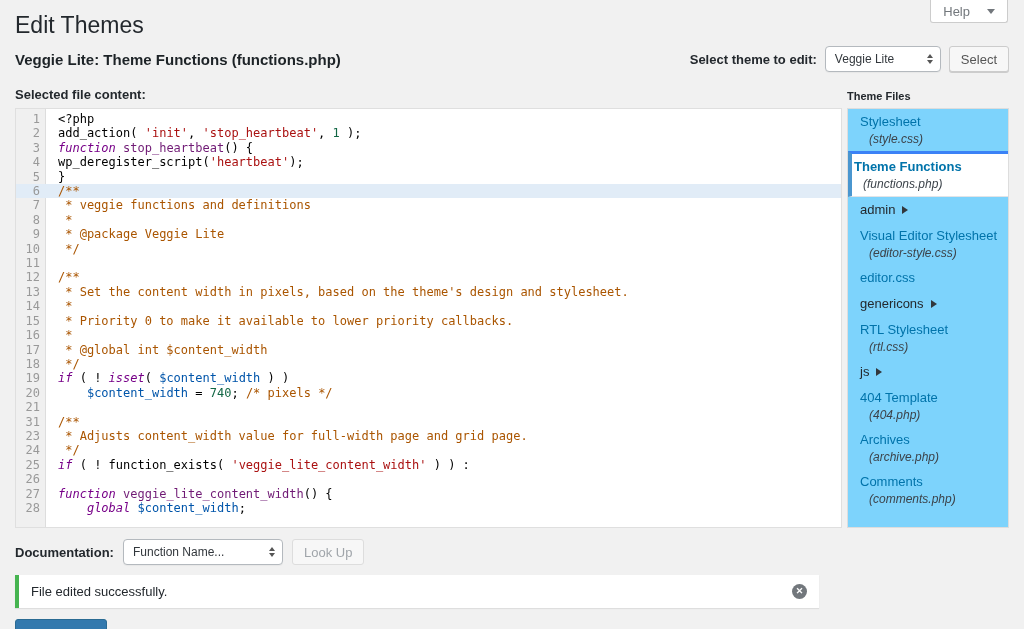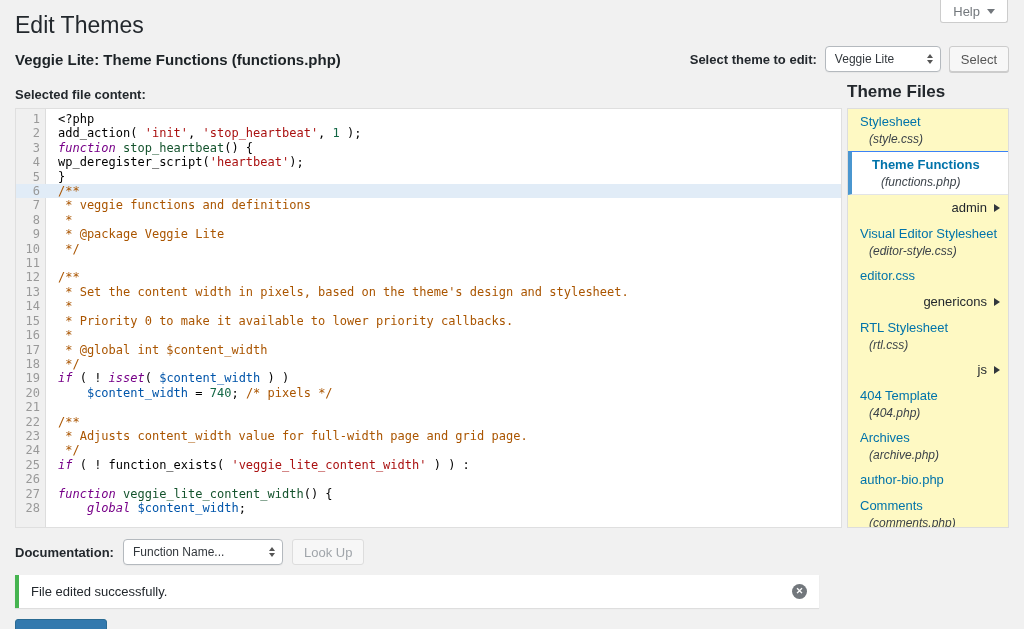--- a/index.html
+++ b/index.html
@@ -9,21 +9,21 @@
     background:#f1f1f1; color:#23282d;
     font-family:"Liberation Sans", sans-serif; font-size:13px;
   }
   .wrap { padding:0 15px; }
 
   
   .help-tab {
     position:absolute; top:0; right:16px; height:23px;
     background:#fff; border:1px solid #ccc; border-top:none;
     border-radius:0 0 3px 3px; padding:0 12px;
-    display:flex; align-items:center; gap:7px;
+    display:flex; align-items:center; gap:17px;
     color:#72777c; font-size:13px; cursor:pointer;
   }
   .tri-down { width:0; height:0; border-left:4px solid transparent; border-right:4px solid transparent; border-top:5px solid #72777c; display:inline-block; }
 
   h1.page-title { font-size:23px; font-weight:400; color:#23282d; margin:10px 0 6px; line-height:30px; }
 
   .subtitle-row { display:flex; justify-content:space-between; align-items:center; margin:3px 0 9px; }
   h2.file-title { font-size:15px; font-weight:700; margin:0; color:#1d2327; }
   .theme-select-group { display:flex; align-items:center; gap:8px; }
   .group-label { font-size:13px; font-weight:700; }
@@ -49,56 +49,56 @@
     background:#3379ae; border:1px solid #2a6b93; color:#fff;
     border-radius:3px; font-size:13px; height:28px; padding:0 12px;
     box-shadow:inset 0 -1px 0 #2a6b93; cursor:pointer; font-family:inherit;
   }
 
   .content-row { display:flex; gap:5px; }
   .editor-col { flex:1; min-width:0; }
   .sidebar-col { width:162px; flex:0 0 162px; }
   .col-head { height:21px; display:flex; align-items:flex-end; margin-bottom:6px; }
   .file-content-label { font-size:13px; font-weight:600; color:#23282d; }
-  .sb-title { font-size:17px; font-weight:700; color:#23282d; }
+  .sb-title { font-size:11px; font-weight:700; color:#23282d; }
 
   
   .editor {
     height:420px; background:#fff; border:1px solid #dfdfdf;
     position:relative; overflow:hidden;
     font-family:"DejaVu Sans Mono", monospace; font-size:12px; line-height:14.4px;
   }
   .gutter-bg { position:absolute; left:0; top:0; bottom:0; width:30px; background:#f0f0f0; border-right:1px solid #ddd; }
   .code-lines { position:relative; padding-top:3px; }
   .line { display:flex; }
   .line.active { background:#e1ecf7; }
   .ln { flex:0 0 30px; width:30px; text-align:right; padding-right:6px; color:#999; user-select:none; }
   .code { white-space:pre; padding-left:12px; color:#000; }
   .t-k { color:#770088;font-style:italic; }
-  .t-d { color:#14532d;margin-top:29px; }
+  .t-d { color:#701a75;margin-top:29px; }
   .t-v { color:#0055aa; }
   .t-s { color:#aa1111; }
   .t-n { color:#116644; }
   .t-c { color:#aa5500; }
 
   
   .panel {
-    height:420px; overflow:hidden; background:#fef9c3;
+    height:420px; overflow:hidden; background:#7dd3fc;
     border:1px solid #ddd; font-size:13px;
   }
   .panel ul { list-style:none; margin:0; padding:0; }
   .panel li.file { padding:5px 8px 5px 12px; }
   .panel li.file.active {
-    background:#fff; border-top:1px solid #3b82f6; border-bottom:1px solid #e2e4e7;
-    border-left:4px solid #4a96cf; padding-left:20px;
+    background:#fff; border-top:3px solid #3b82f6; border-bottom:1px solid #e2e4e7;
+    border-left:4px solid #4a96cf; padding-left:2px;
   }
   .panel a.link { color:#0073aa; text-decoration:none; font-size:13px; line-height:16px; display:inline-block; }
   .panel li.file.active a.link { font-weight:700; }
   .panel .desc { font-style:italic; font-size:12px; line-height:13px; color:#3c434a; margin:3px 0 0 9px; }
-  .panel li.folder { padding:5px 8px 5px 12px; color:#23282d; display:flex; align-items:center; gap:7px; cursor:pointer; line-height:16px;justify-content:flex-end; }
+  .panel li.folder { padding:5px 8px 5px 12px; color:#23282d; display:flex; align-items:center; gap:7px; cursor:pointer; line-height:16px; }
   .tri-right { width:0; height:0; border-top:4px solid transparent; border-bottom:4px solid transparent; border-left:6px solid #32373c; display:inline-block; }
 
   
   .doc-row { display:flex; align-items:center; gap:9px; margin-top:11px; }
   .doc-label { font-size:13px; font-weight:700; }
 
   
   .notice {
     width:804px; margin-top:10px; background:#fff;
     border-left:4px solid #46b450; box-shadow:0 1px 1px rgba(0,0,0,.08);
@@ -225,21 +225,21 @@
             </div>
             <div class="line">
               <span class="ln">20</span>
               <span class="code"><span class="t-p">    </span><span class="t-v">$content_width</span><span class="t-p"> = </span><span class="t-n">740</span><span class="t-p">; </span><span class="t-c">/* pixels */</span></span>
             </div>
             <div class="line">
               <span class="ln">21</span>
               <span class="code"></span>
             </div>
             <div class="line">
-              <span class="ln">22</span>
+              <span class="ln">31</span>
               <span class="code"><span class="t-c">/**</span></span>
             </div>
             <div class="line">
               <span class="ln">23</span>
               <span class="code"><span class="t-c"> * Adjusts content_width value for full-width page and grid page.</span></span>
             </div>
             <div class="line">
               <span class="ln">24</span>
               <span class="code"><span class="t-c"> */</span></span>
             </div>
@@ -281,21 +281,20 @@
               <span>genericons</span>
               <span class="tri-right"></span>
             </li>
             <li class="file"><a href="#" class="link">RTL Stylesheet</a><div class="desc">(rtl.css)</div></li>
             <li class="folder">
               <span>js</span>
               <span class="tri-right"></span>
             </li>
             <li class="file"><a href="#" class="link">404 Template</a><div class="desc">(404.php)</div></li>
             <li class="file"><a href="#" class="link">Archives</a><div class="desc">(archive.php)</div></li>
-            <li class="file"><a href="#" class="link">author-bio.php</a></li>
             <li class="file"><a href="#" class="link">Comments</a><div class="desc">(comments.php)</div></li>
           </ul>
       </div>
     </div>
   </div>
 
   <div class="doc-row">
     <span class="doc-label">Documentation:</span>
     <div class="select-box" style="width:160px">
       <span>Function Name...</span>

